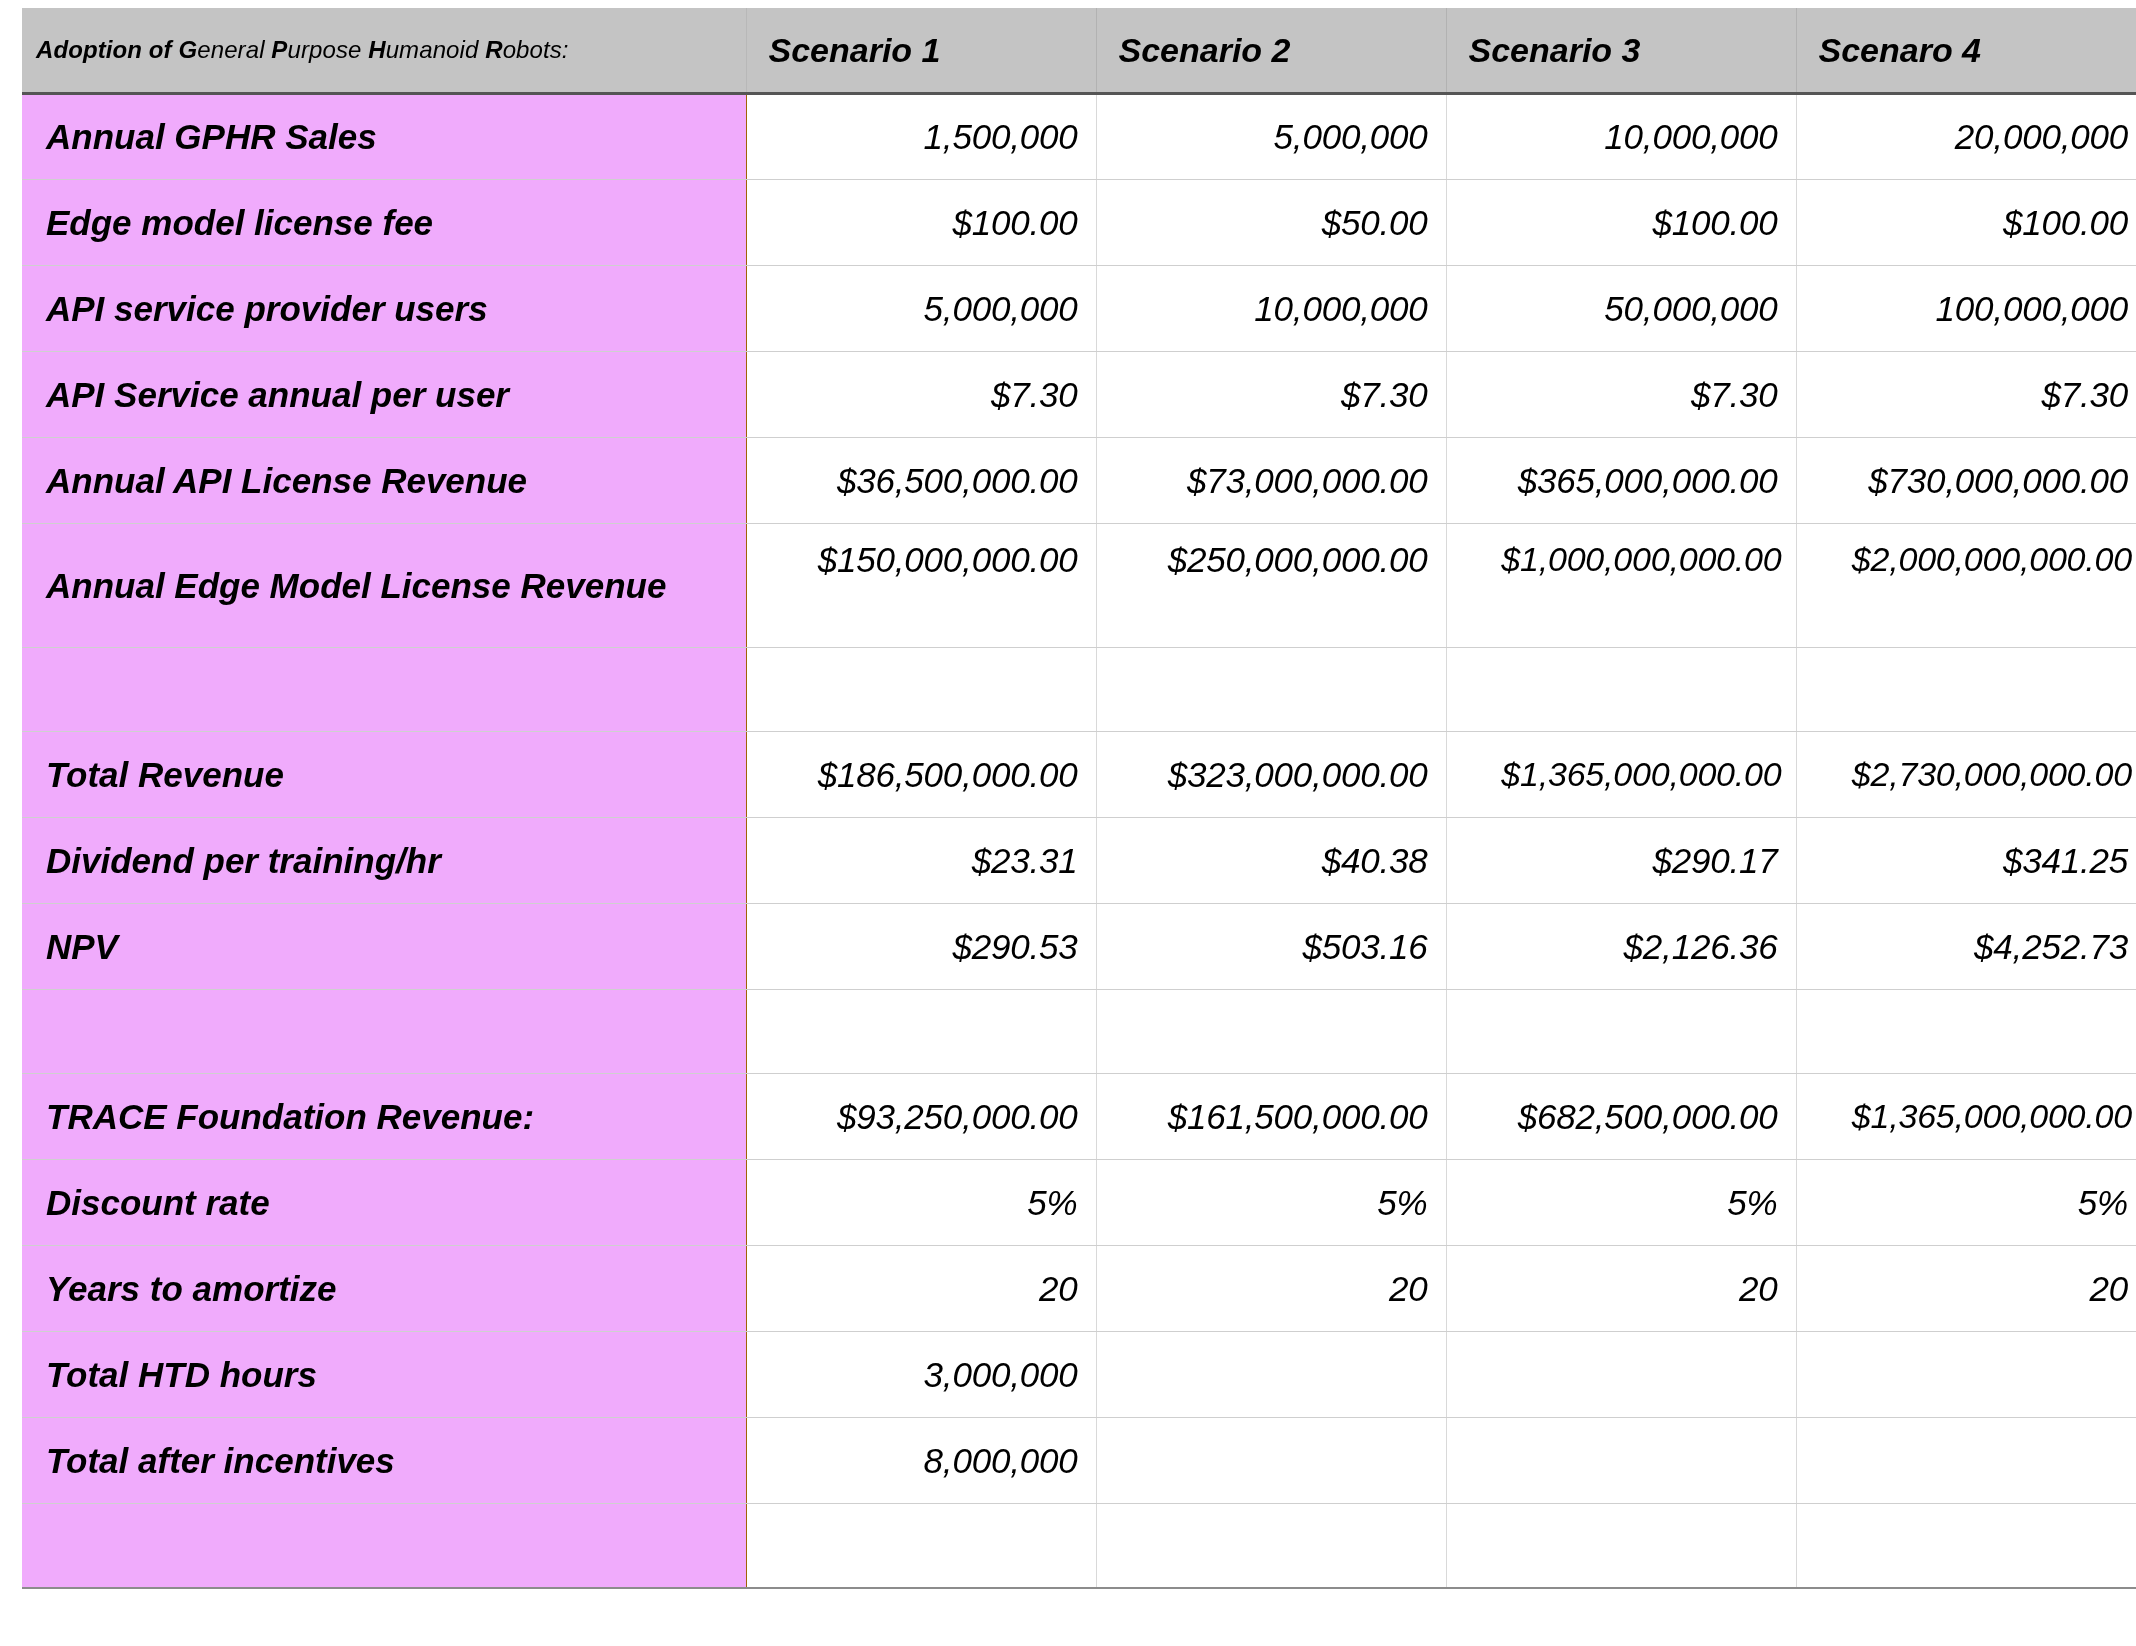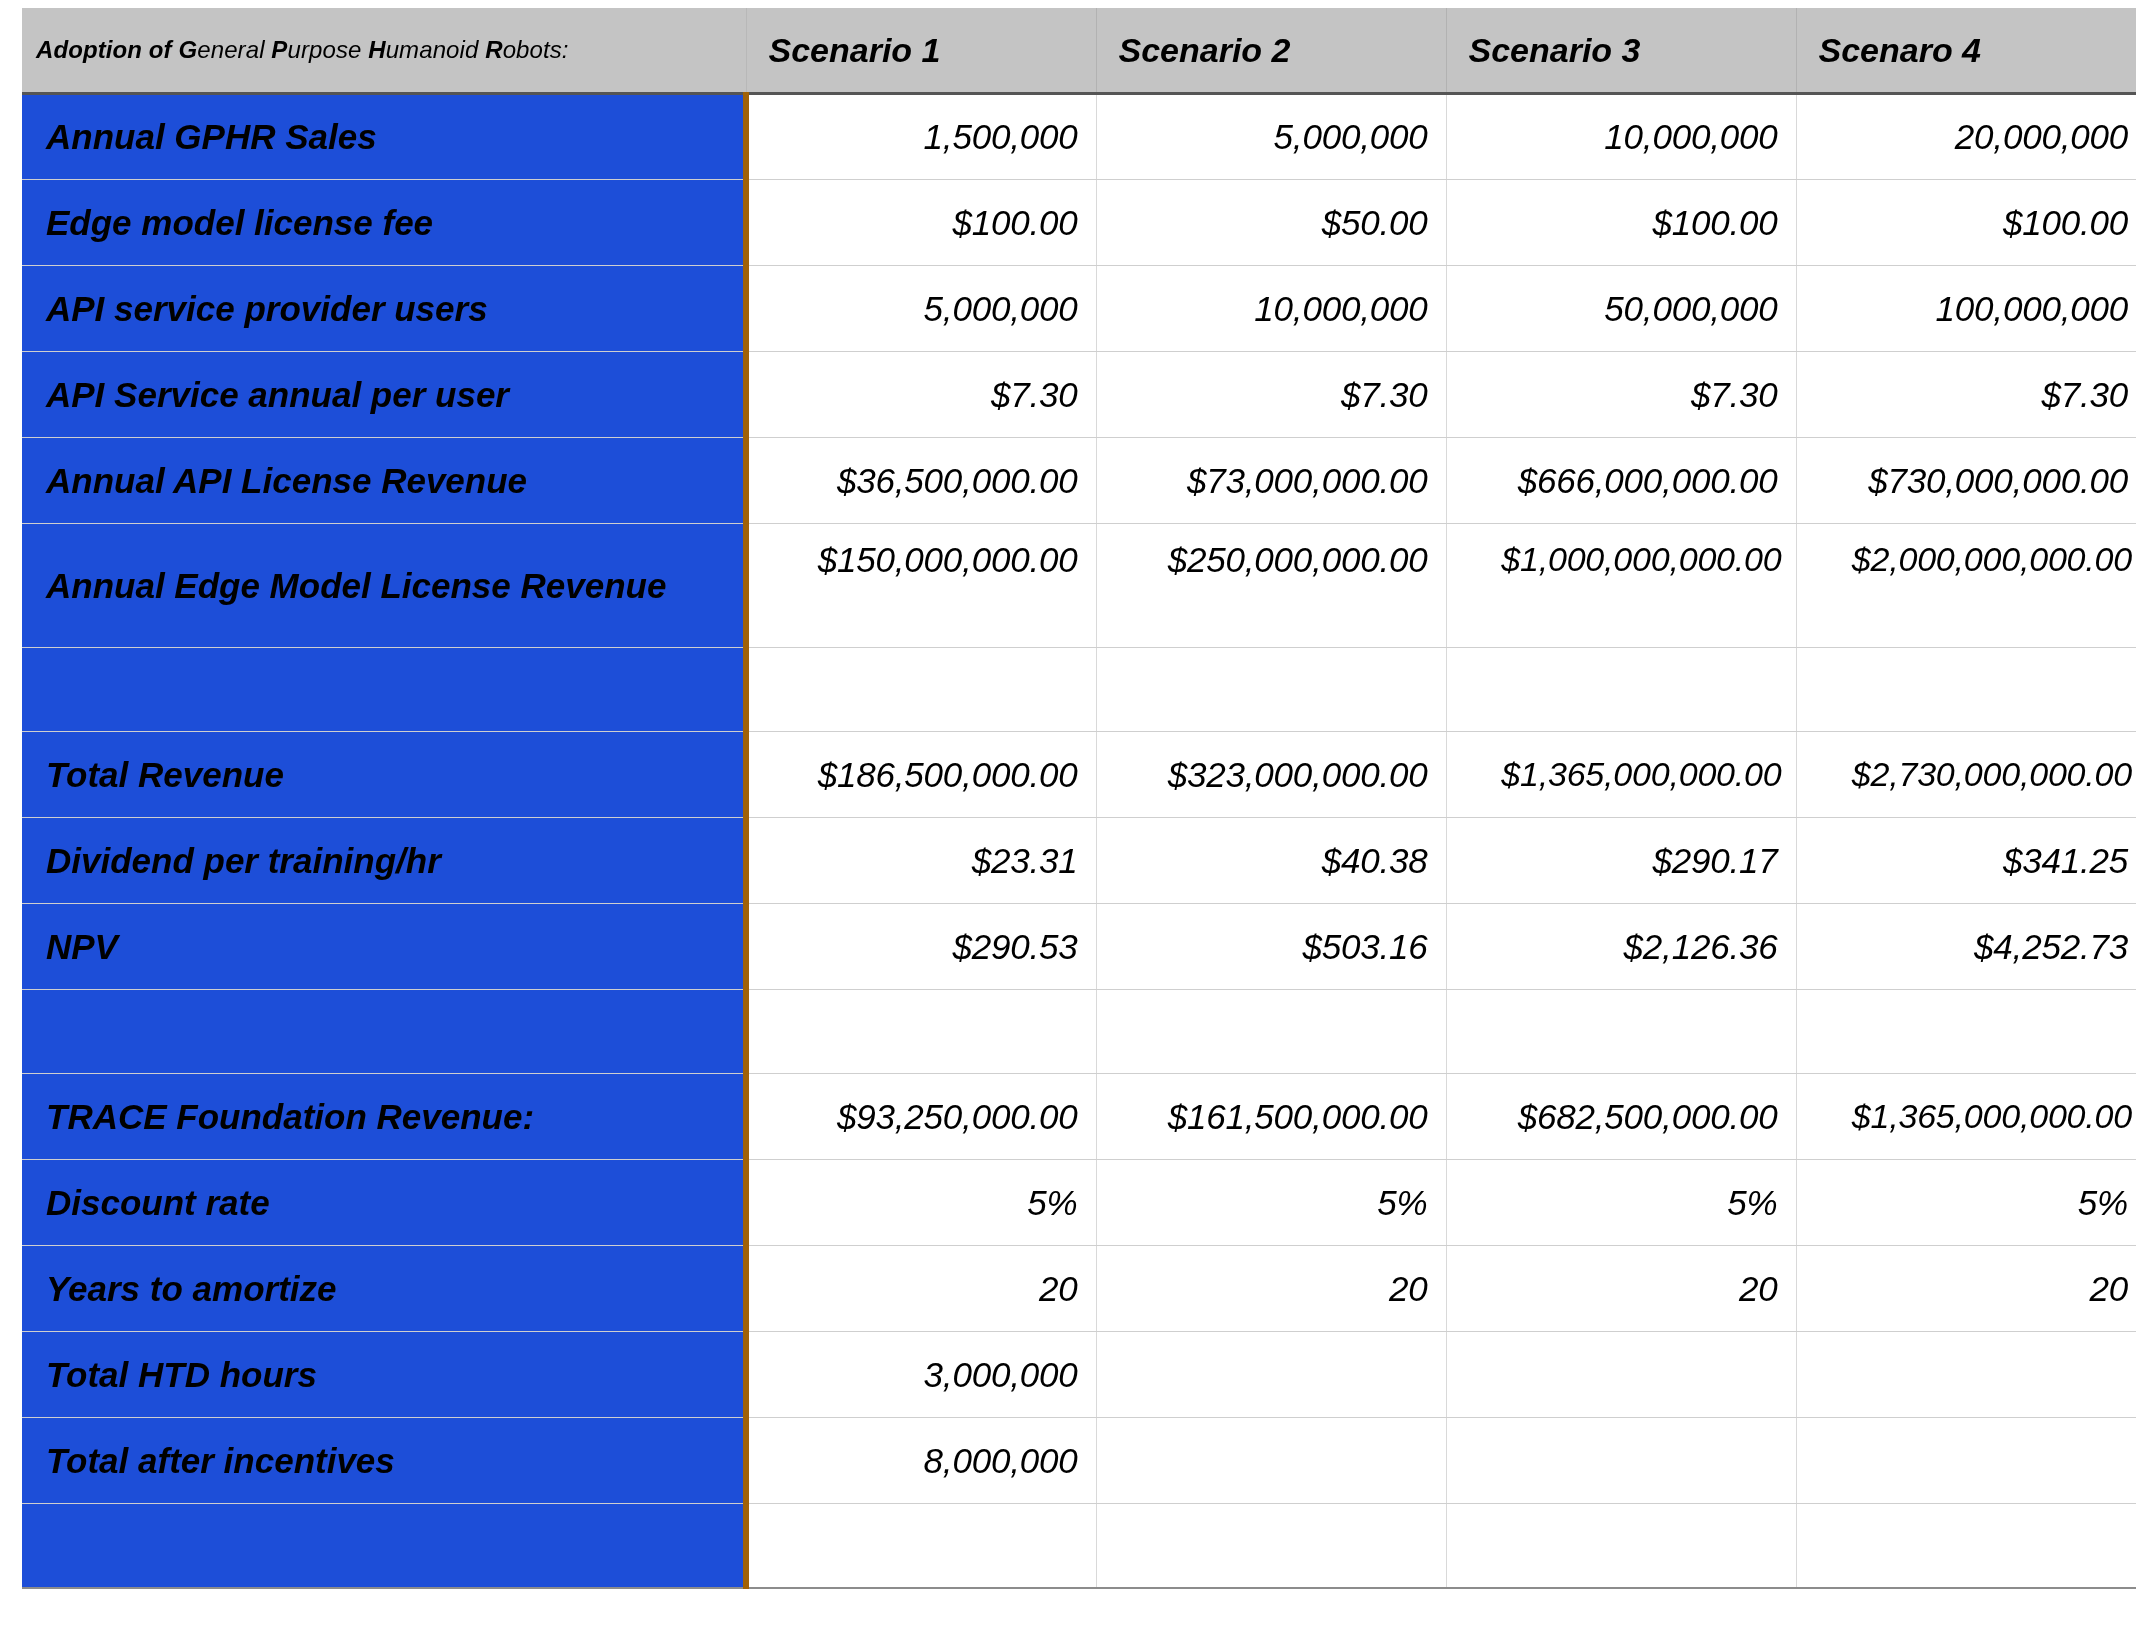--- a/index.html
+++ b/index.html
@@ -65,26 +65,26 @@
     padding: 0 18px;
     vertical-align: middle;
     font-size: 35px;
     color: #000;
     height: 86px;
     box-sizing: border-box;
     white-space: nowrap;
     overflow: hidden;
   }
   tr.data-row td.label {
-    background: #1d4ed8;
+    background: #f0abfc;
     font-weight: bold;
     text-align: left;
     padding-left: 24px;
     padding-right: 10px;
-    border-right: 6px solid #a16207;
+    border-right: 1px solid #a16207;
     white-space: normal;
     line-height: 1.18;
   }
   tr.data-row td.val {
     background: #ffffff;
     text-align: right;
     font-weight: normal;
     letter-spacing: -0.2px;
   }
   tr.data-row td.val:last-child { border-right: none; }
@@ -144,21 +144,21 @@
           <td class="label">API Service annual per user</td>
           <td class="val">$7.30</td>
           <td class="val">$7.30</td>
           <td class="val">$7.30</td>
           <td class="val">$7.30</td>
         </tr>
         <tr class="data-row">
           <td class="label">Annual API License  Revenue</td>
           <td class="val">$36,500,000.00</td>
           <td class="val">$73,000,000.00</td>
-          <td class="val">$666,000,000.00</td>
+          <td class="val">$365,000,000.00</td>
           <td class="val">$730,000,000.00</td>
         </tr>
         <tr class="data-row tall">
           <td class="label">Annual Edge Model License Revenue</td>
           <td class="val">$150,000,000.00</td>
           <td class="val">$250,000,000.00</td>
           <td class="val tight">$1,000,000,000.00</td>
           <td class="val tight">$2,000,000,000.00</td>
         </tr>
         <tr class="data-row spacer">

